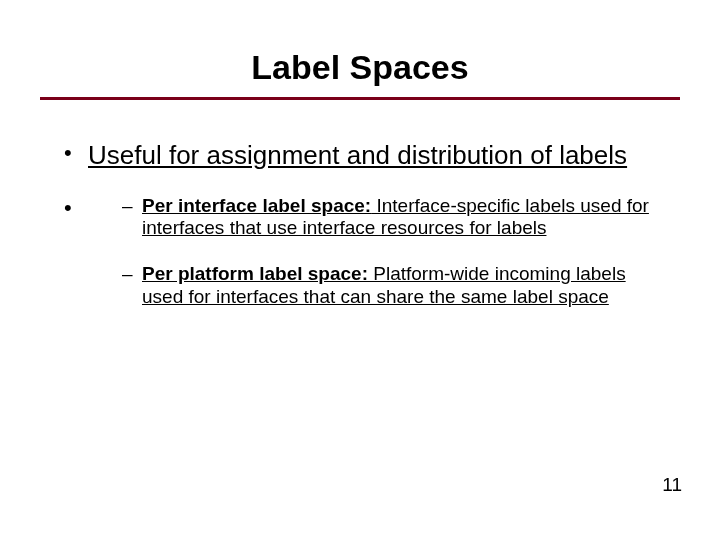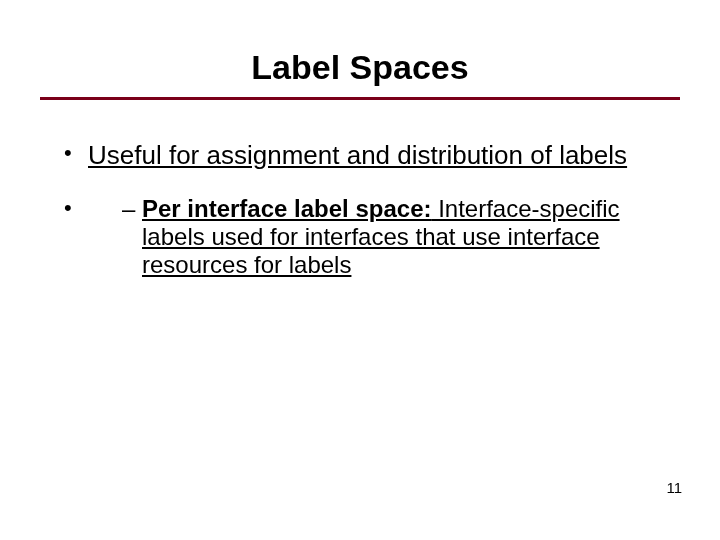--- a/index.html
+++ b/index.html
@@ -58,41 +58,41 @@
     font-size: 22px;
   }
   .b2 {
     list-style: none;
     margin: 6px 0 0 0;
     padding: 0 0 0 34px;
   }
   .b2 > li {
     position: relative;
     padding-left: 20px;
-    font-size: 24px;
+    font-size: 19px;
     line-height: 1.18;
     margin-bottom: 2px;
     margin-top: 24px;
   }
   .b2 > li::before {
     content: "–";
     position: absolute;
     left: 0;
     top: 0;
   }
   .b2 .lead {
     font-weight: bold;
     text-decoration: underline;
   }
   .pagenum {
     position: absolute;
     right: 38px;
     bottom: 28px;
     font-family: Arial, sans-serif;
-    font-size: 15px;
+    font-size: 19px;
     color: #000;
     text-align: right;
   }
 </style>
 </head>
 <body>
 
 <div class="slide">
 
   <div class="title-wrap">
@@ -103,19 +103,22 @@
   <div class="content">
     <ul class="b1">
       <li>
         <span>Useful for assignment and distribution of labels</span>
       </li>
       <li>
         <ul class="b2">
           <li>
             <span class="lead">Per interface label space:</span><span> Interface-specific labels used for interfaces that use interface resources for labels</span>
           </li>
+          <li>
+            <span class="lead">Per platform label space:</span><span> Platform-wide incoming labels used for interfaces that can share the same label space</span>
+          </li>
         </ul>
       </li>
     </ul>
   </div>
 
   <div class="pagenum">11</div>
 </div>
 
 </body></html>

